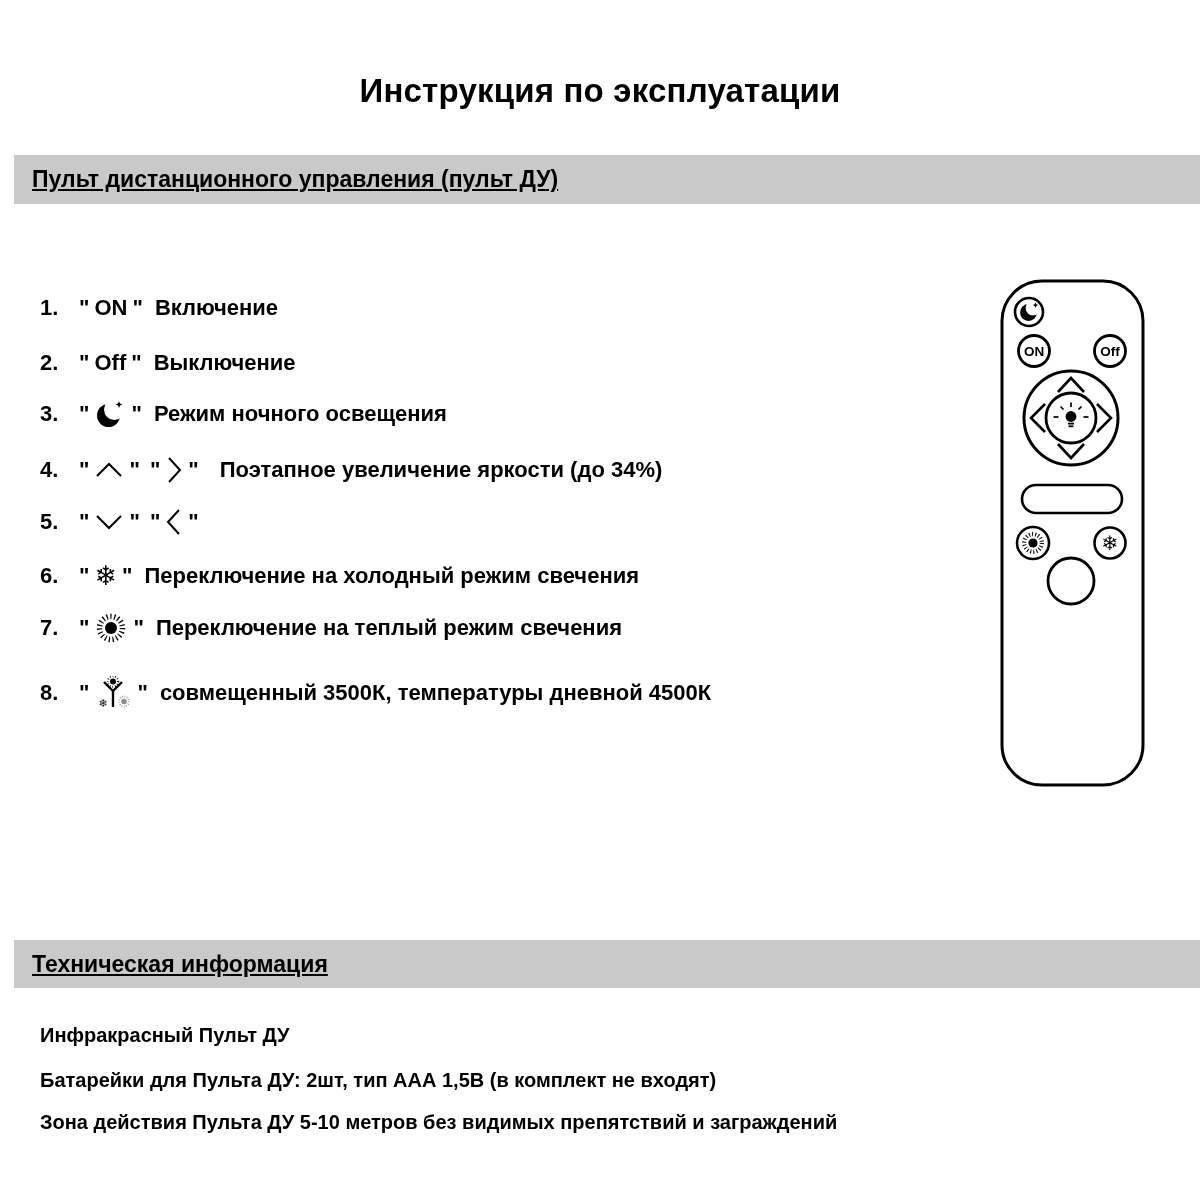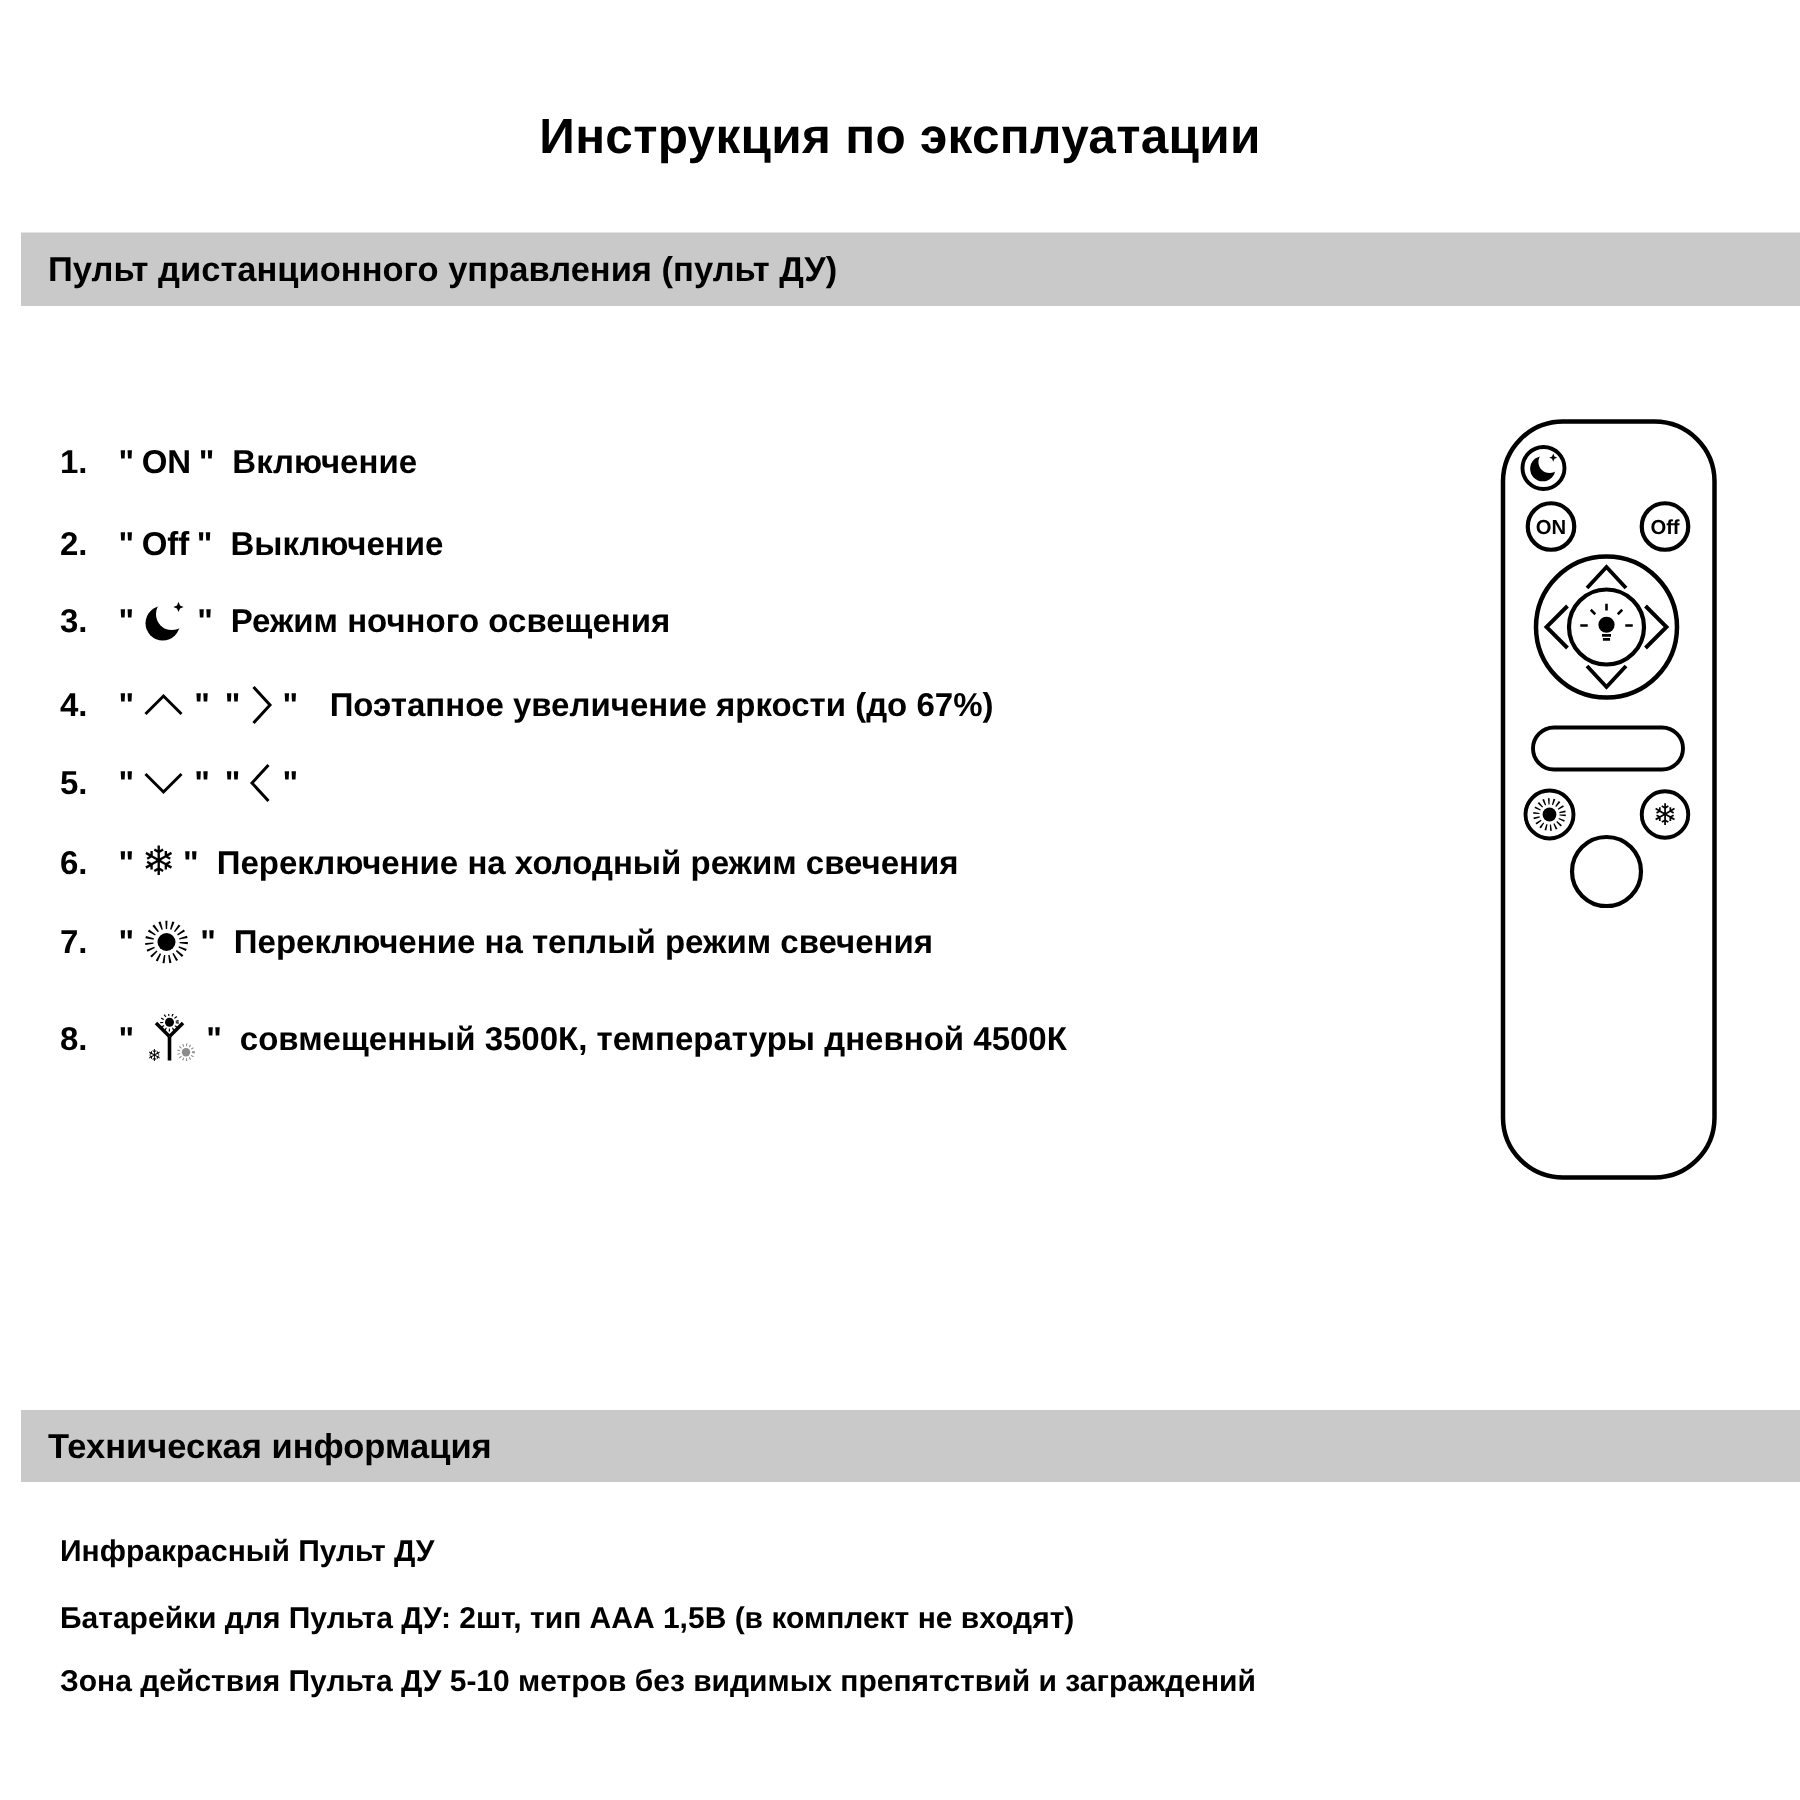--- a/index.html
+++ b/index.html
@@ -17,21 +17,21 @@
     position:absolute; top:72px; left:0; width:1200px;
     text-align:center; font-size:33px; font-weight:700;
     letter-spacing:0.2px;
   }
 
   .section-bar {
     position:absolute; left:14px; right:0;
     height:49px; background:#c9c9c9;
     display:flex; align-items:center;
     padding-left:18px;
-    font-size:23px; font-weight:700;
+    font-size:23px; font-weight:700;text-decoration:underline;
   }
   .bar-remote { top:155px; }
   .bar-tech   { top:940px; height:48px; }
 
   .list { position:absolute; left:0; top:0; }
   .row {
     position:absolute; left:40px;
     transform:translateY(-50%);
     display:flex; align-items:center;
     font-size:22px; font-weight:700;
@@ -116,21 +116,21 @@
           </svg>
       </span>
       <span class="q">"</span>
       <span class="q">"</span>
       <span class="icon">
         <svg width="18" height="32" viewBox="0 0 18 32">
             <polyline points="4,4 15,16 4,28" fill="none" stroke="#000" stroke-width="2"></polyline>
           </svg>
       </span>
       <span class="q">"</span>
-      <span class="desc desc-wide">Поэтапное увеличение яркости (до 67%)</span>
+      <span class="desc desc-wide">Поэтапное увеличение яркости (до 34%)</span>
     </div>
 
     <div class="row" style="top:522px">
       <span class="num">5.</span>
       <span class="q">"</span>
       <span class="icon">
         <svg width="30" height="18" viewBox="0 0 30 18">
             <polyline points="3,3 15,15 27,3" fill="none" stroke="#000" stroke-width="2"></polyline>
           </svg>
       </span>

